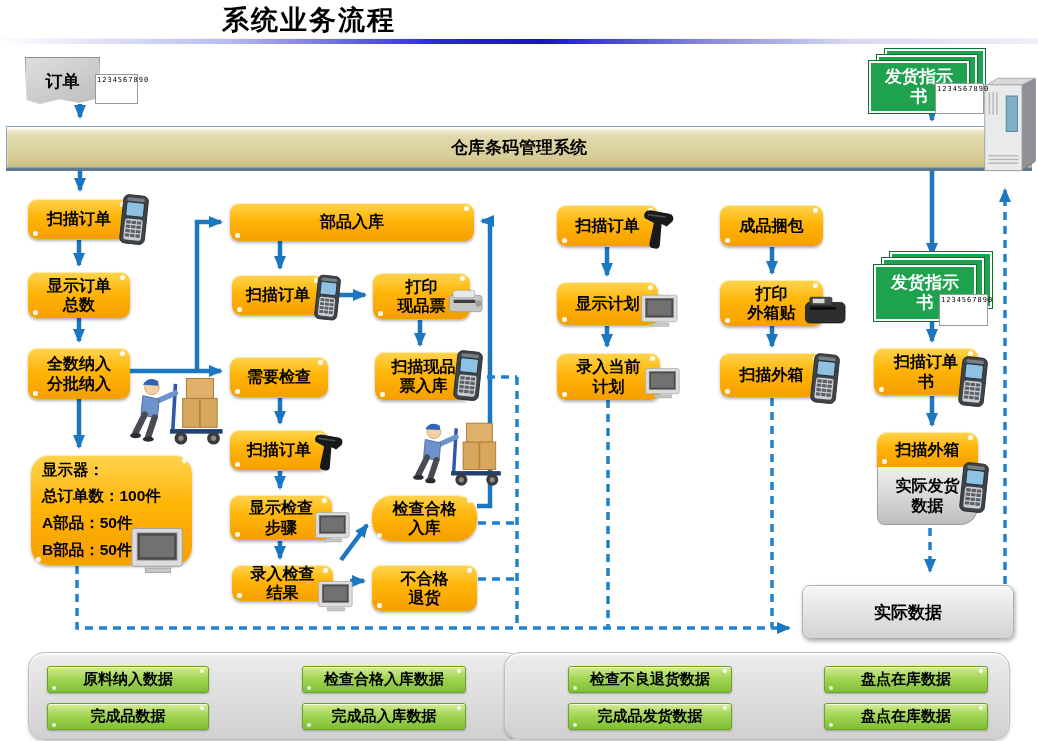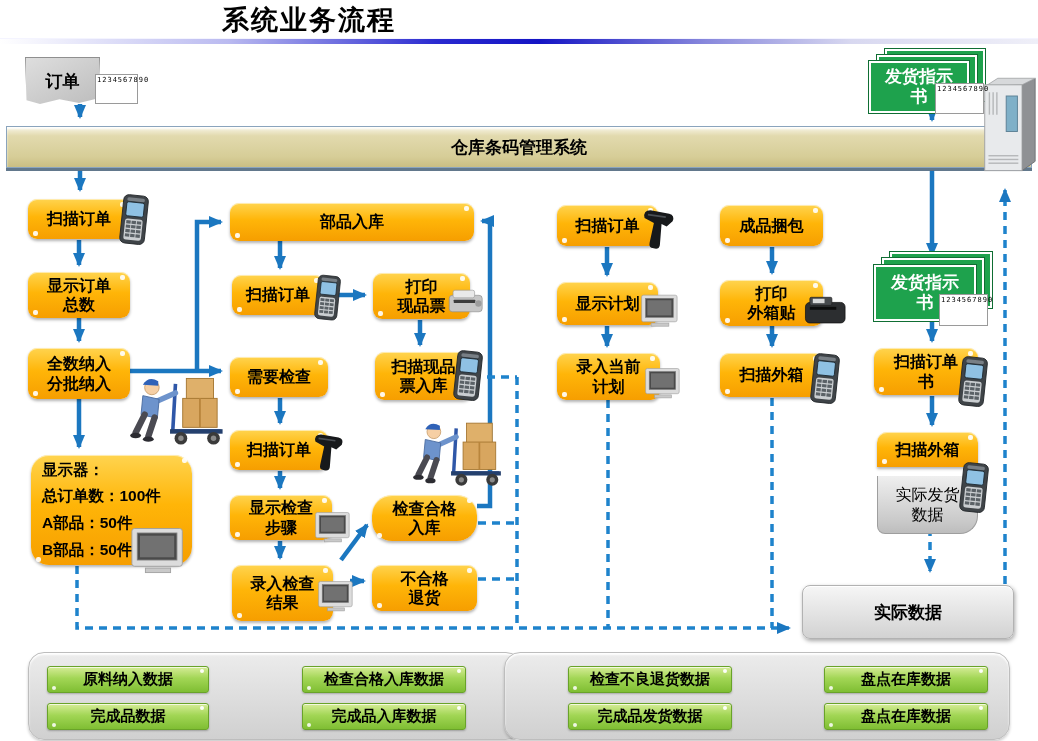--- a/index.html
+++ b/index.html
@@ -25,21 +25,21 @@
     font-weight:bold;font-size:16px;line-height:1.2;}
   .ob::before,.ob::after{content:"";position:absolute;width:5px;height:5px;background:rgba(255,255,255,.9);border-radius:2px;}
   .ob::before{top:3px;right:5px;}
   .ob::after{bottom:3px;left:5px;}
   .ob.round{border-radius:18px;margin-left:6px;}
   .ob.leftalign{justify-content:flex-start;text-align:left;padding-left:11px;line-height:1.72;font-size:15.5px;}
   .ob.hdr{border-radius:10px 10px 0 0;}
 
   .paper{position:absolute;z-index:2;background:linear-gradient(180deg,#efefef,#c9c9c9 80%,#bdbdbd);
     border:1px solid #9e9e9e;border-top:none;border-radius:0 0 18px 8px;
-    display:flex;align-items:center;justify-content:center;text-align:center;font-weight:normal;font-size:16px;line-height:1.25;margin-top:9px;}
+    display:flex;align-items:center;justify-content:center;text-align:center;font-weight:bold;font-size:16px;line-height:1.25;}
 
   .graybox{position:absolute;z-index:2;background:linear-gradient(180deg,#f6f6f6,#d2d2d2);
     border:1px solid #b2b2b2;border-radius:8px;box-shadow:1px 2px 4px rgba(0,0,0,.35),inset 0 1px 0 #fff;
     display:flex;align-items:center;justify-content:center;font-weight:bold;font-size:17px;}
 
   .note{position:absolute;left:25px;top:57px;width:73px;height:46px;z-index:2;
     background:linear-gradient(150deg,#dedede,#bdbdbd);border:1px solid #8f8f8f;
     clip-path:polygon(0 0,100% 0,98% 86%,72% 96%,46% 88%,20% 98%,2% 90%);
     display:flex;align-items:center;justify-content:center;font-weight:bold;font-size:17px;}
 
@@ -305,21 +305,21 @@
     </svg>
 
   <div class="ob" style="left:230px;top:495px;width:102px;height:45px;">
     <span class="lbl">显示检查
 步骤</span>
   </div>
   <svg class="icon" style="left:315px;top:511px;width:36px;height:33px;">
       <use href="#sym-monitor"></use>
     </svg>
 
-  <div class="ob" style="left:232px;top:565px;width:101px;height:56px;text-align:center;">
+  <div class="ob" style="left:232px;top:565px;width:101px;height:36px;text-align:center;">
     <span class="lbl">录入检查
 结果</span>
   </div>
   <svg class="icon" style="left:318px;top:580px;width:36px;height:33px;">
       <use href="#sym-monitor"></use>
     </svg>
 
   <div class="ob" style="left:372px;top:495px;width:105px;height:46px;border-radius:20px;">
     <span class="lbl">检查合格
 入库</span>

